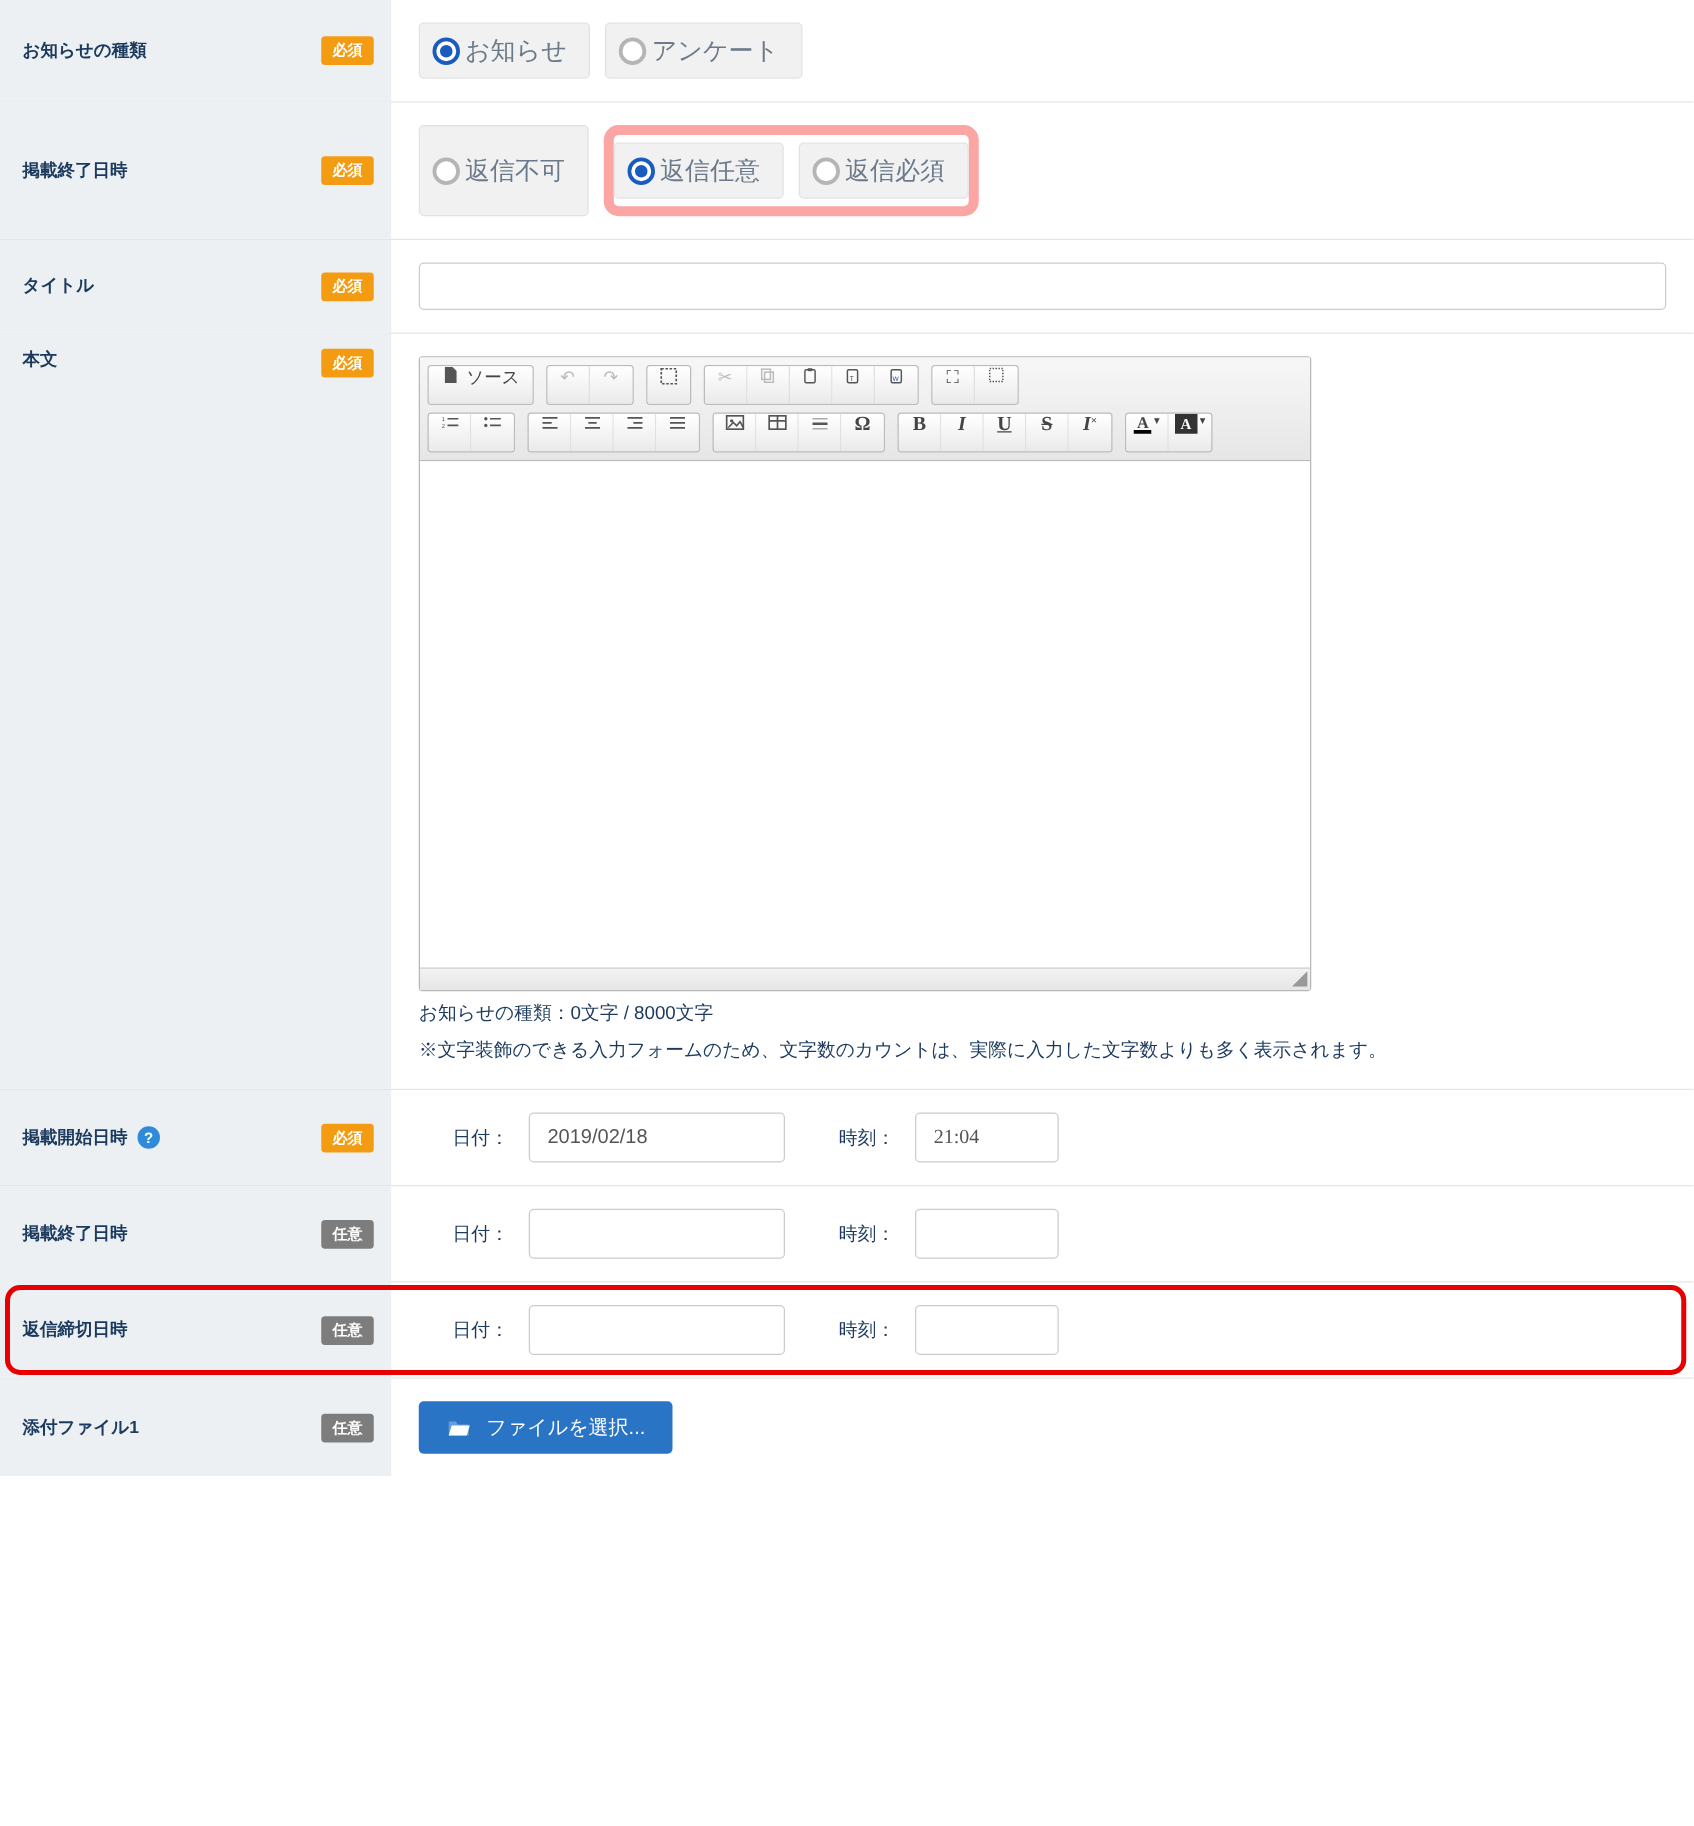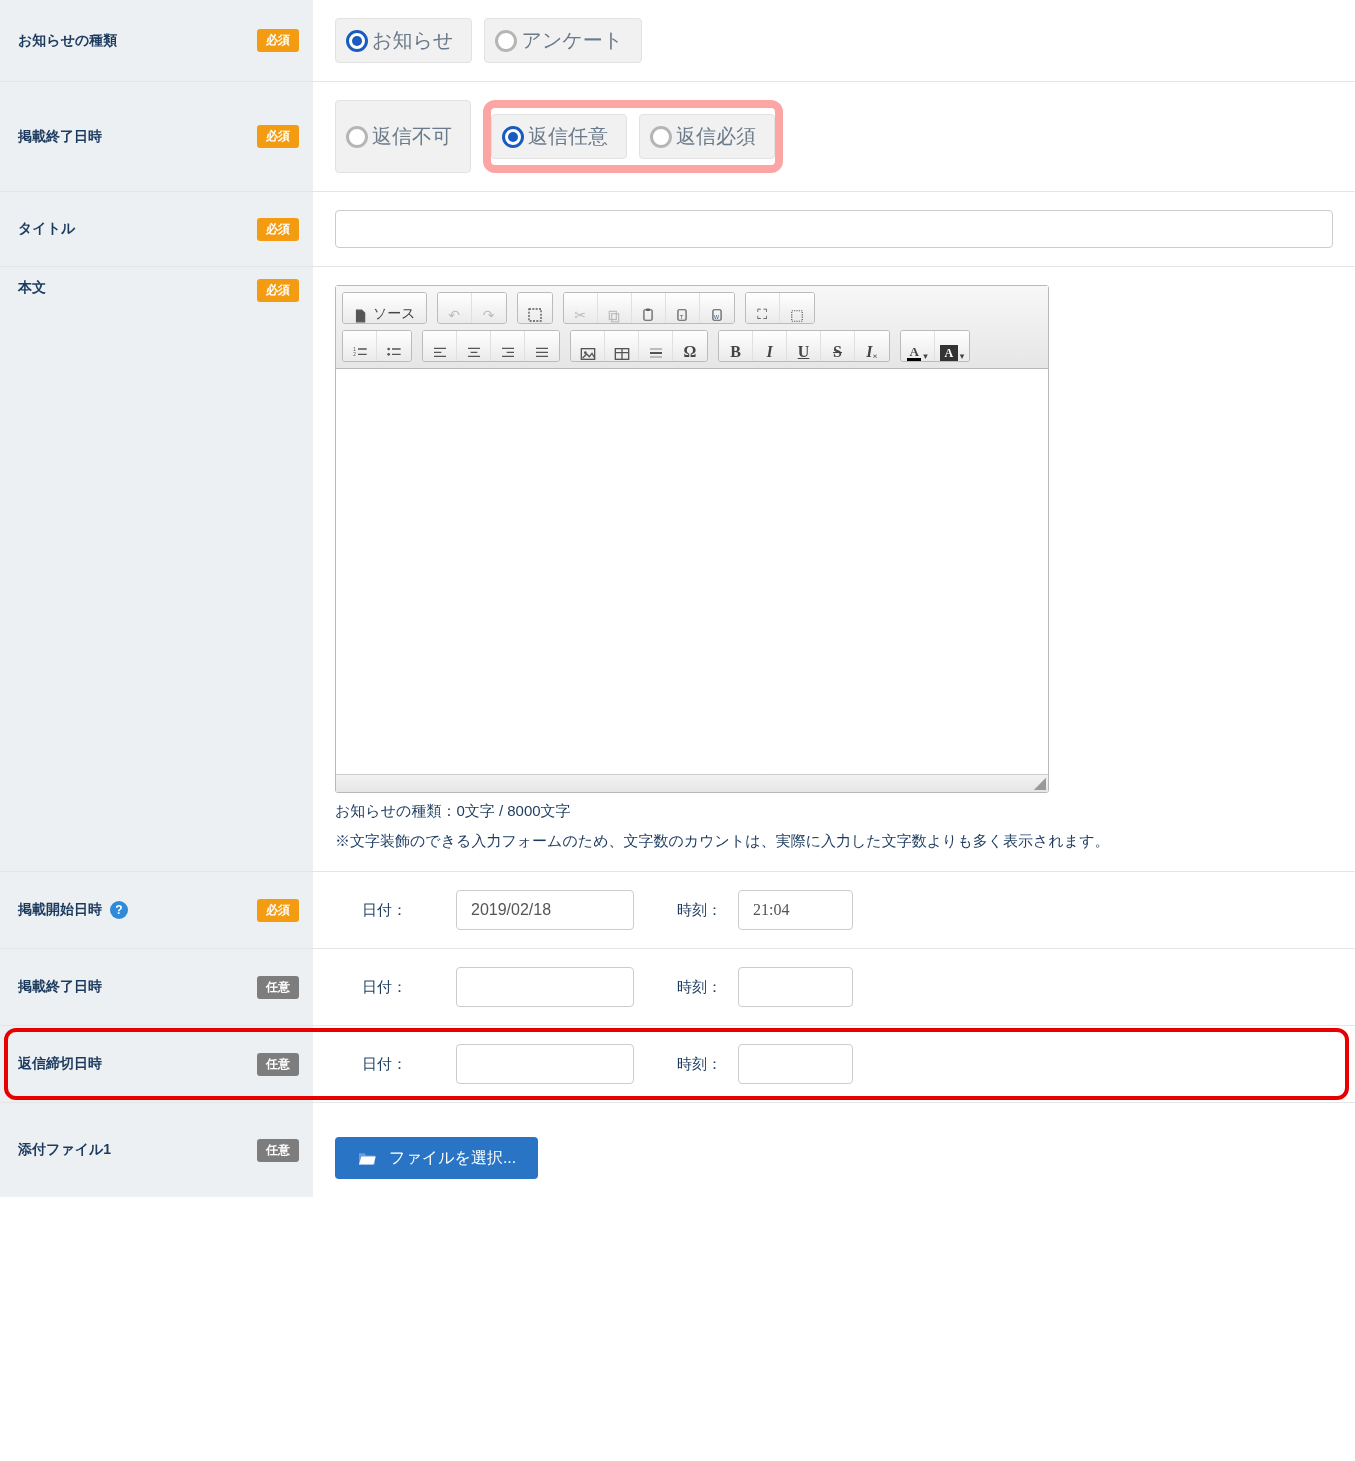--- a/index.html
+++ b/index.html
@@ -117,21 +117,21 @@
 .tb-group {
   display: flex;
   border: 1px solid #bbb;
   border-radius: 3px;
   overflow: hidden;
   background: linear-gradient(#fff,#eaeaea);
 }
 .tb-btn {
   width: 34px; height: 30px;
   display: inline-flex;
-  align-items: flex-end; justify-content: center;
+  align-items: flex-start; justify-content: center;
   font-size: 14px;
   cursor: pointer;
   color: #444;
   border-right: 1px solid #e0e0e0;
   background: linear-gradient(#fff,#eaeaea);
 }
 .tb-btn:last-child { border-right: none; }
 .tb-btn.wide { width: auto; padding: 0 10px; gap:6px; font-size: 14px;}
 .tb-btn.disabled { color: #bbb; cursor: default; }
 .tb-btn.icon-letter { font-weight: bold; font-family: Georgia, serif; font-size: 16px;}
@@ -172,38 +172,37 @@
 .inline-fields .lbl { color: #1b3a5e; font-size: 15px; margin-left: 27px; }
 .date-input, .time-input {
   height: 40px;
   border: 1px solid #ccc;
   border-radius: 4px;
   padding: 0 14px;
   font-size: 16px;
   color: #555;
   background: #fff;
 }
-.date-input { width: 178px; margin-left: 33px; }
+.date-input { width: 205px; }
 .time-input { width: 115px; font-family: Liberation Serif, serif; }
 .help-icon {
   display: inline-flex; width: 18px; height: 18px;
   border-radius: 50%; background: #2f8bd9; color: #fff;
   align-items: center; justify-content: center;
   font-size: 12px; font-weight: bold; margin-left: 4px;
 }
 .file-btn {
   display: inline-flex; align-items: center; gap: 12px;
   background: #2a74c5;
   color: #fff;
   height: 42px;
   padding: 0 22px;
   border-radius: 4px;
   font-size: 16px;
   cursor: pointer;
-  margin-top: 16px;
 }
 .underline { text-decoration: underline; }
 .strike { text-decoration: line-through; }
 svg { display: block; }
 </style>
 </head>
 <body>
 
 <div class="form-row">
   <div class="form-label-cell center">

